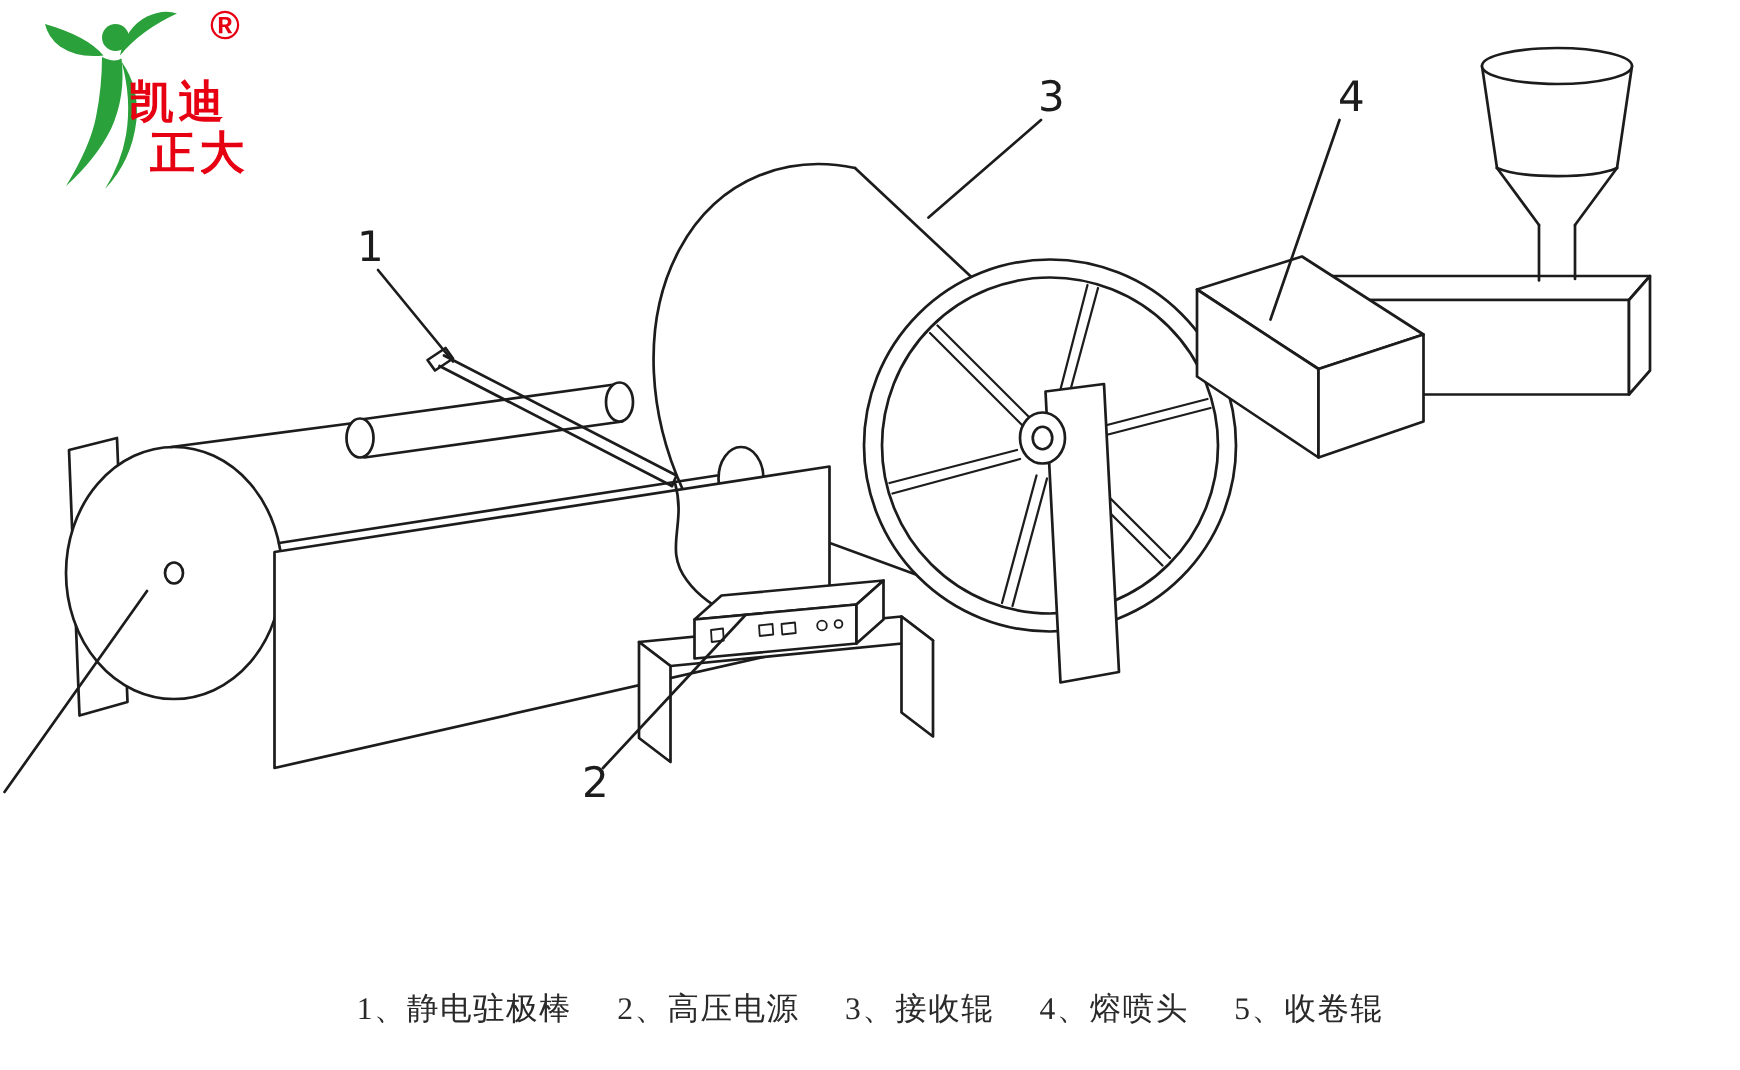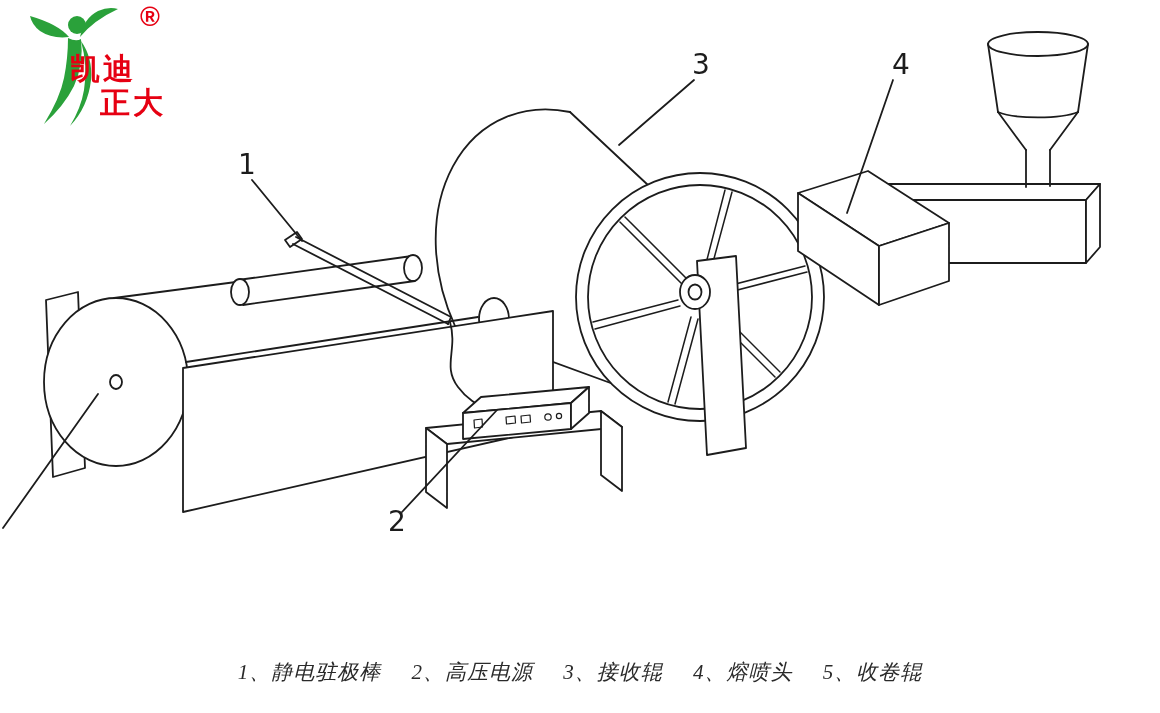--- a/index.html
+++ b/index.html
@@ -5,28 +5,28 @@
   html,body{margin:0;padding:0;background:#ffffff;}
   body{width:1160px;height:713px;position:relative;overflow:hidden;
        font-family:"Liberation Sans",sans-serif;}
   .stage{position:absolute;inset:0;background:#ffffff;}
   svg{display:block;}
   
   .logo{position:absolute;left:14px;top:4px;width:190px;height:134px;}
   .logo .fig{position:absolute;left:0;top:0;}
   .logo .brand{position:absolute;color:#e60012;font-weight:bold;font-size:30px;
                letter-spacing:3px;line-height:1;white-space:nowrap;}
-  .logo .brand.l1{left:56px;top:50px;}
+  .logo .brand.l1{left:72px;top:50px;}
   .logo .brand.l2{left:86px;top:84px;}
   .logo .rmark{position:absolute;left:126px;top:0px;color:#e60012;
                font-size:27px;font-weight:bold;line-height:1;}
   
   .legend{position:absolute;left:0;right:0;top:658px;text-align:center;
           font-family:"Liberation Serif",serif;font-size:21px;color:#2a2a2a;
-          letter-spacing:1px;white-space:nowrap;font-style:italic;}
+          letter-spacing:1px;white-space:nowrap;}
   .legend span{margin:0 12px;}
 </style>
 </head>
 <body>
 
 <div class="stage">
 
   <svg width="1160" height="713" viewBox="0 0 1160 713">
     <g fill="none" stroke="#1c1c1c" stroke-width="1.8" stroke-linecap="round" stroke-linejoin="round">
 

